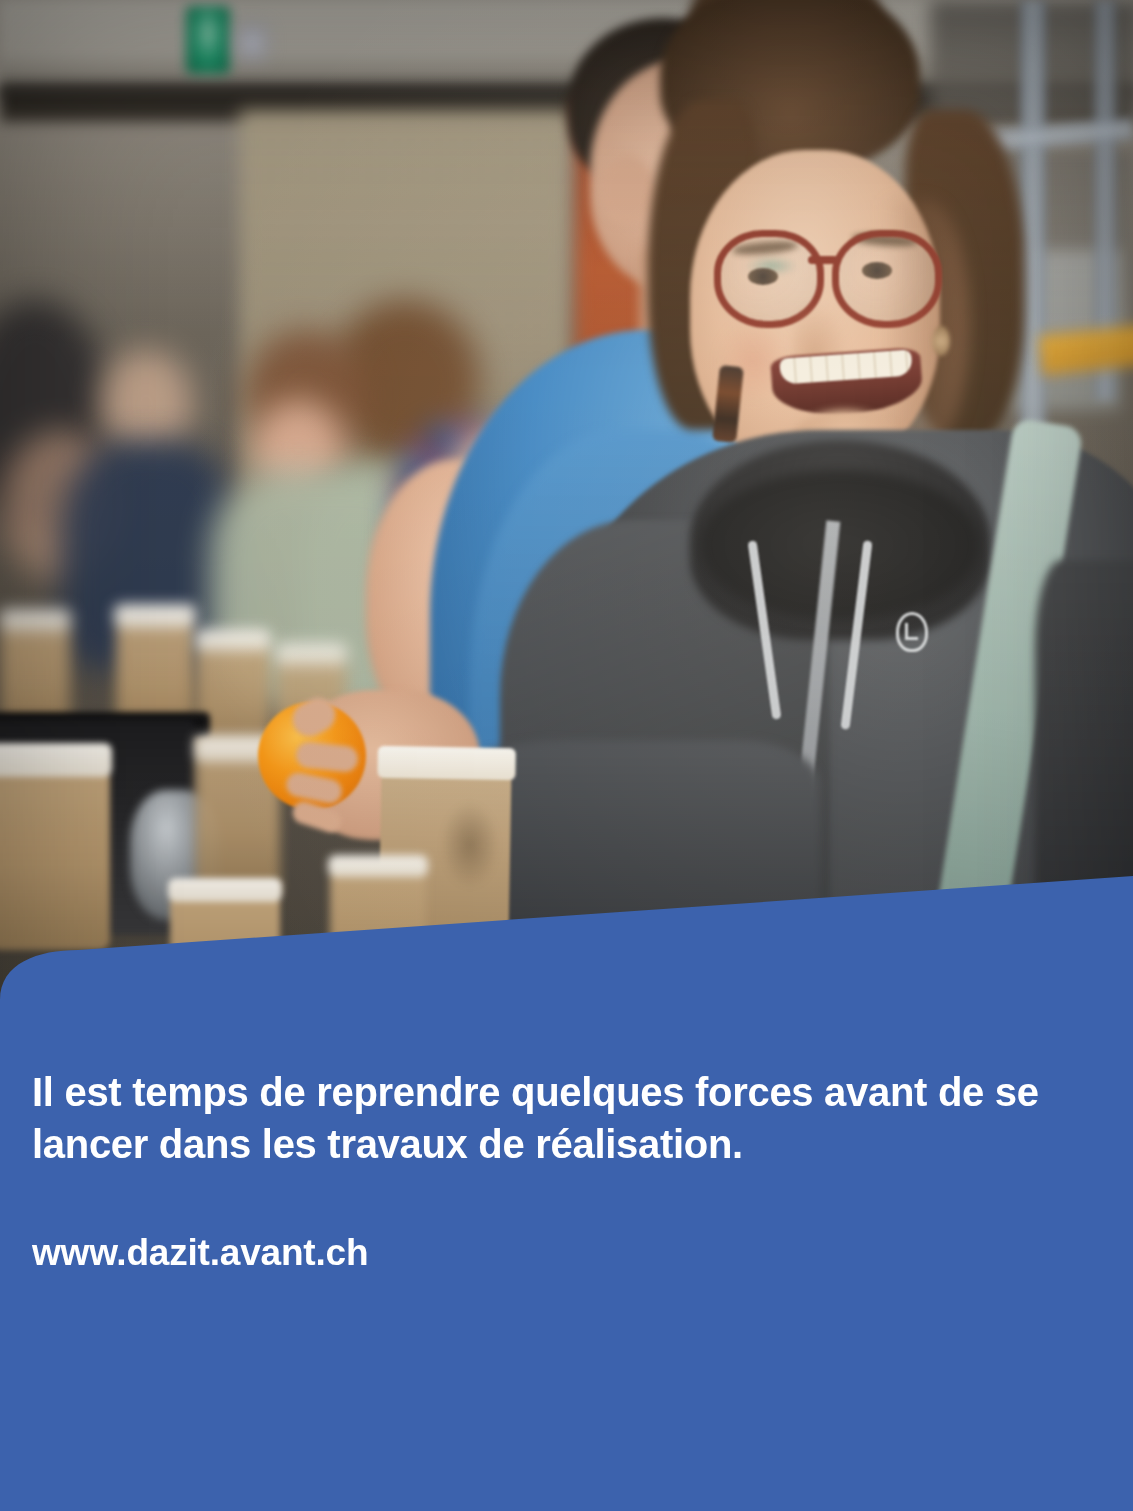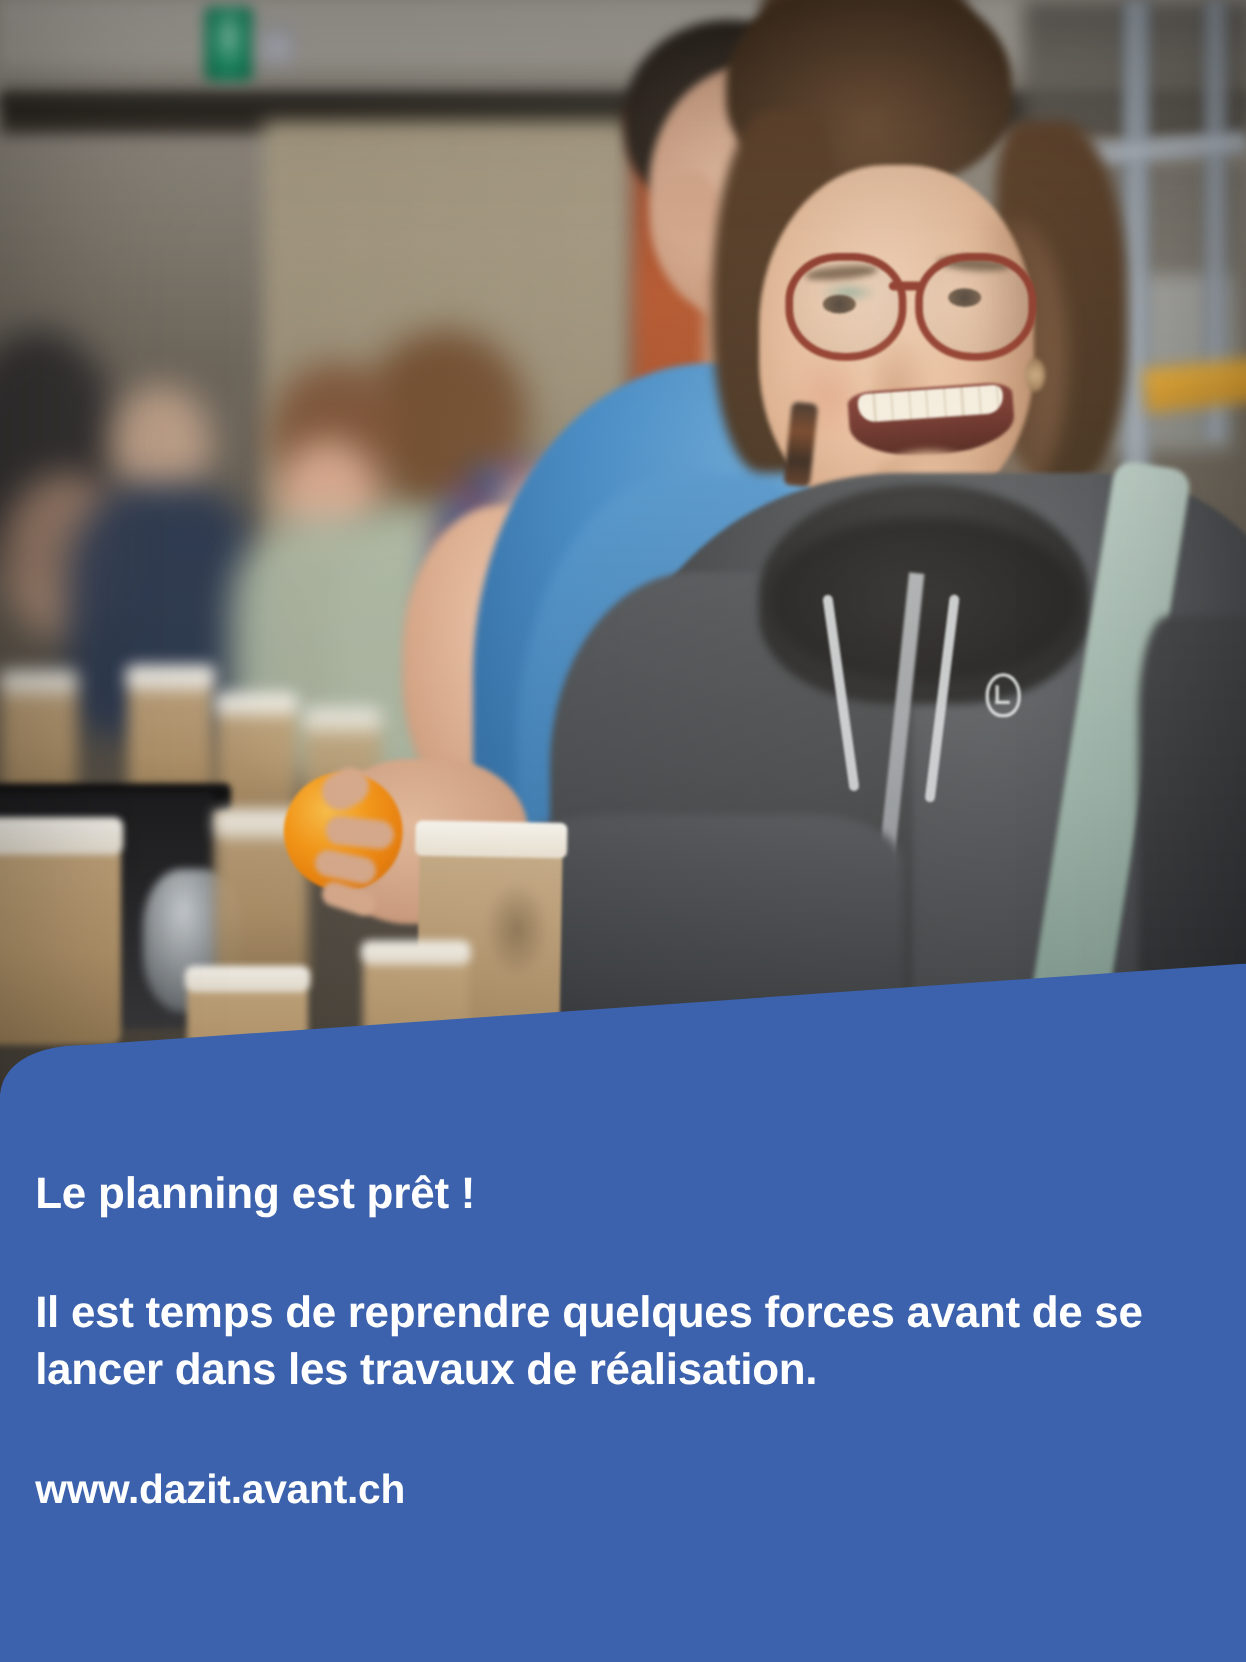--- a/index.html
+++ b/index.html
@@ -528,18 +528,17 @@
     <div class="cup-big-mark"></div>
     <div class="cup c8"></div>
 
     <div class="grade"></div>
     <div class="vignette"></div>
   </div>
 
   <div class="panel"></div>
 
   <div class="panel-content">
-    <p class="headline">Le planning est prêt !</p>
     <p class="body-text">Il est temps de reprendre quelques forces avant de se lancer dans les travaux de réalisation.</p>
     <p class="url-text">www.dazit.avant.ch</p>
   </div>
 
 </div>
 
 </body></html>

